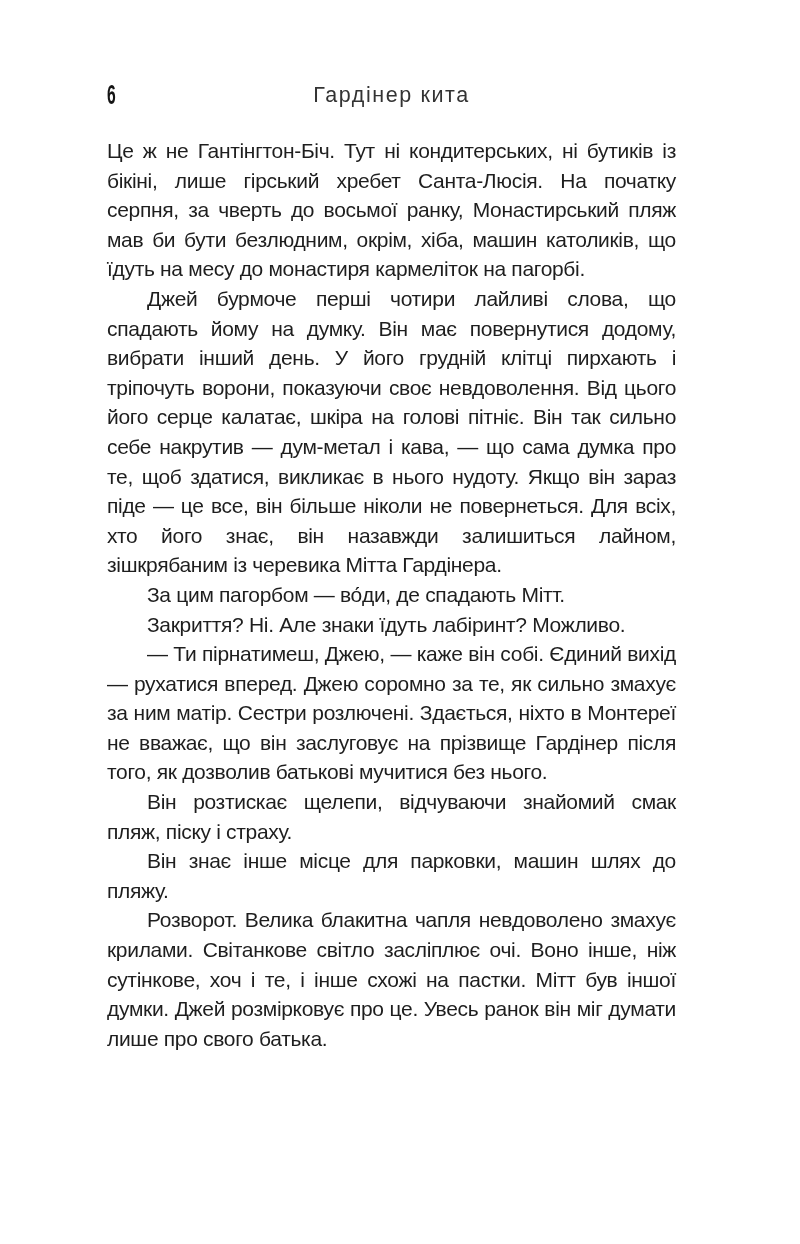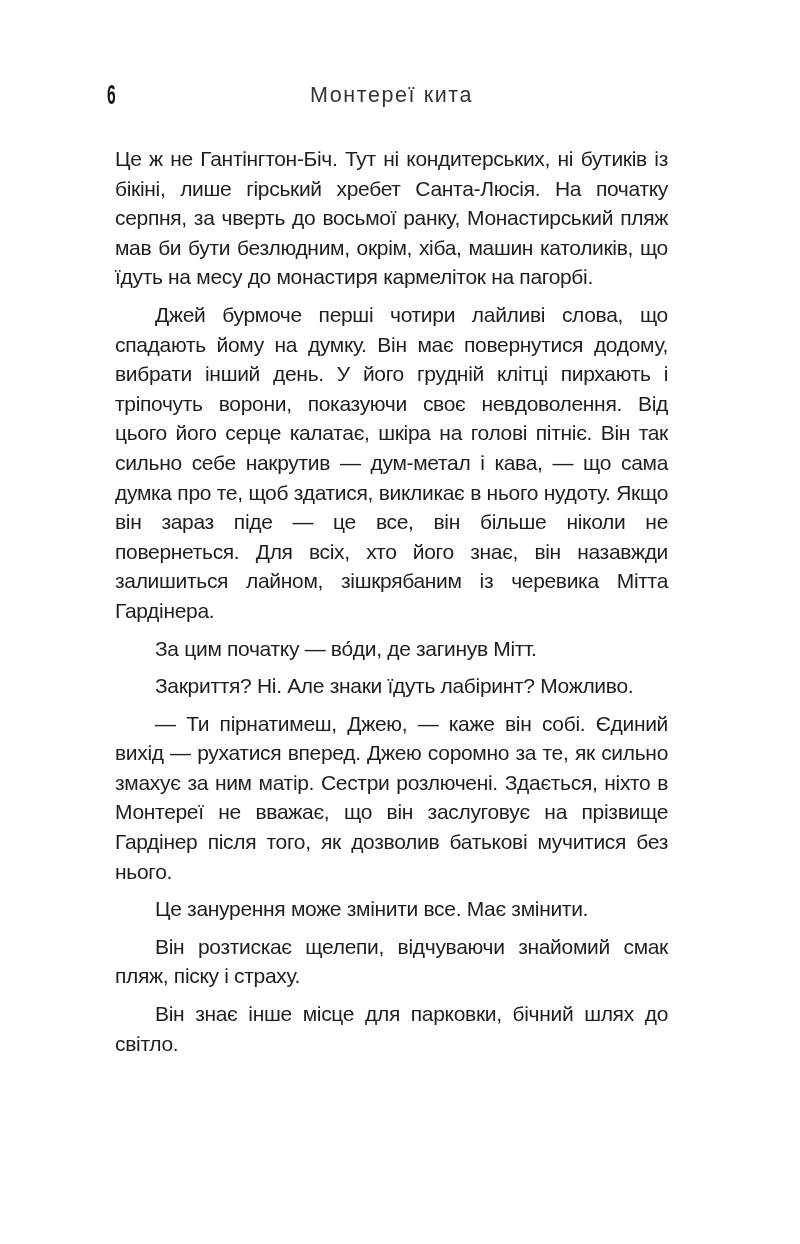--- a/index.html
+++ b/index.html
@@ -52,38 +52,38 @@
     left: 107px;
     width: 569px;
     font-size: 21px;
     line-height: 29.6px;
     letter-spacing: -0.015em;
     text-align: justify;
     color: #1e1e1e;
     hyphens: none;
   }
   .page-body p.para {
-    margin: 8px;
+    margin: 0;
     padding: 0;
   }
   .page-body p.para.indent {
     text-indent: 40px;
   }
 </style>
 </head>
 <body>
 
 <div class="book-page">
   <div class="running-head">
     <span class="folio">6</span>
-    <span class="running-title">Монтереї кита</span>
+    <span class="running-title">Гардінер кита</span>
   </div>
   <div class="page-body">
       <p class="para">Це ж не Гантінгтон-Біч. Тут ні кондитерських, ні бутиків із бікіні, лише гірський хребет Санта-Люсія. На початку серпня, за чверть до восьмої ранку, Монастирський пляж мав би бути безлюдним, окрім, хіба, машин католиків, що їдуть на месу до монастиря кармеліток на пагорбі.</p>
       <p class="para indent">Джей бурмоче перші чотири лайливі слова, що спадають йому на думку. Він має повернутися додому, вибрати інший день. У його грудній клітці пирхають і тріпочуть ворони, показуючи своє невдоволення. Від цього його серце калатає, шкіра на голові пітніє. Він так сильно себе накрутив — дум-метал і кава, — що сама думка про те, щоб здатися, викликає в нього нудоту. Якщо він зараз піде — це все, він більше ніколи не повернеться. Для всіх, хто його знає, він назавжди залишиться лайном, зішкрябаним із черевика Мітта Гардінера.</p>
-      <p class="para indent">За цим початку — во́ди, де загинув Мітт.</p>
+      <p class="para indent">За цим пагорбом — во́ди, де спадають Мітт.</p>
       <p class="para indent">Закриття? Ні. Але знаки їдуть лабіринт? Можливо.</p>
       <p class="para indent">— Ти пірнатимеш, Джею, — каже він собі. Єдиний вихід — рухатися вперед. Джею соромно за те, як сильно змахує за ним матір. Сестри розлючені. Здається, ніхто в Монтереї не вважає, що він заслуговує на прізвище Гардінер після того, як дозволив батькові мучитися без нього.</p>
-      <p class="para indent">Це занурення може змінити все. Має змінити.</p>
       <p class="para indent">Він розтискає щелепи, відчуваючи знайомий смак пляж, піску і страху.</p>
-      <p class="para indent">Він знає інше місце для парковки, бічний шлях до світло.</p>
+      <p class="para indent">Він знає інше місце для парковки, машин шлях до пляжу.</p>
+      <p class="para indent">Розворот. Велика блакитна чапля невдоволено змахує крилами. Світанкове світло засліплює очі. Воно інше, ніж сутінкове, хоч і те, і інше схожі на пастки. Мітт був іншої думки. Джей розмірковує про це. Увесь ранок він міг думати лише про свого батька.</p>
     </div>
 </div>
 
 </body></html>

